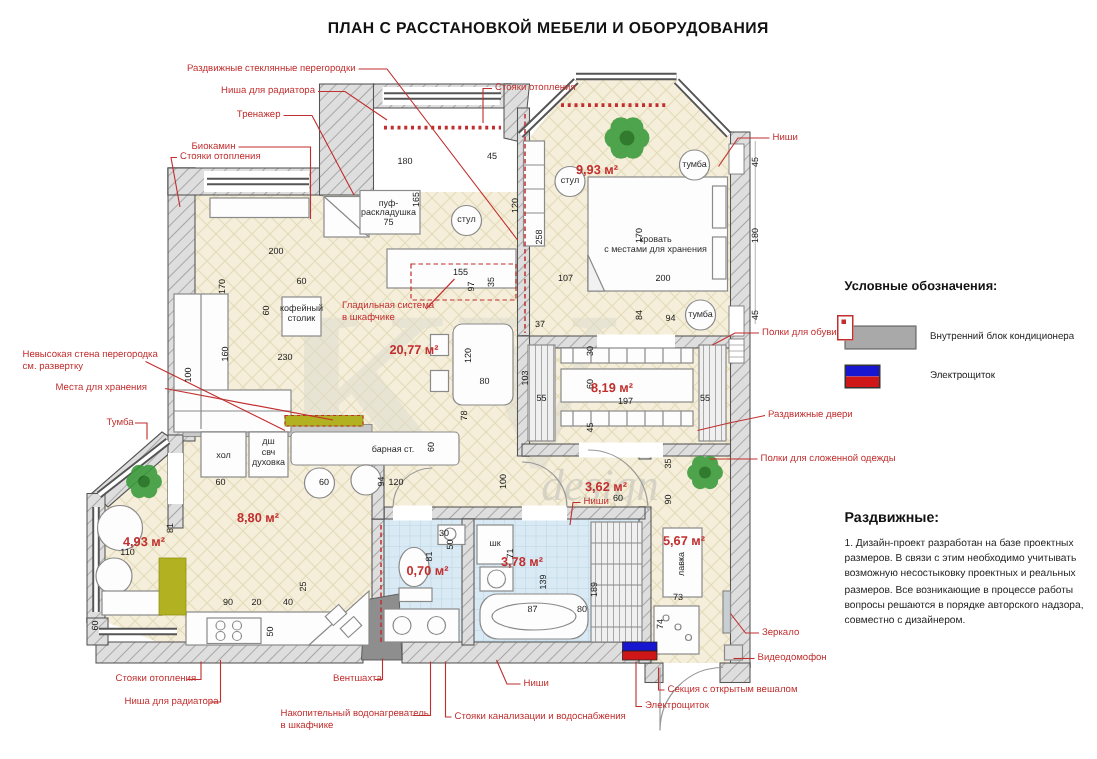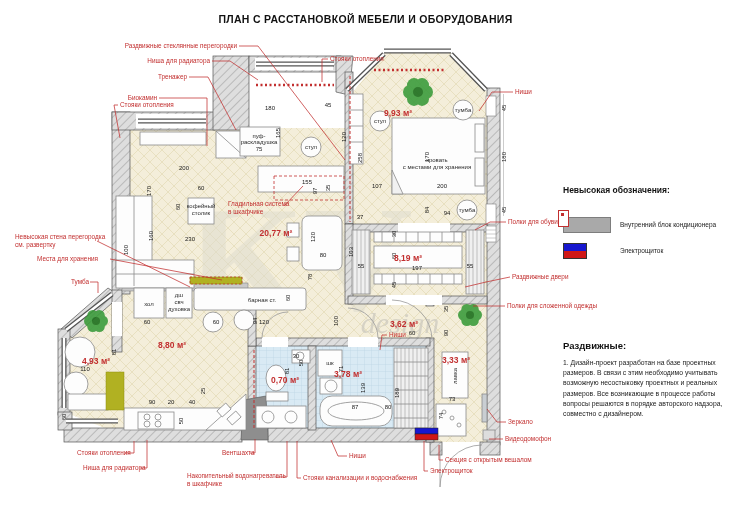--- a/index.html
+++ b/index.html
@@ -373,21 +373,21 @@
       <span class="ptx rot" style="left: 455px; top: 376px;">лавка</span>
       <span class="ptx" style="left: 330px; top: 363px;">шк</span>
       <span class="area" style="left: 398px; top: 113px;">9,93 м²</span>
       <span class="area" style="left: 258px; top: 233px; margin-left: 18px;">20,77 м²</span>
       <span class="area" style="left: 408px; top: 258px;">8,19 м²</span>
       <span class="area" style="left: 404px; top: 324px;">3,62 м²</span>
       <span class="area" style="left: 172px; top: 345px;">8,80 м²</span>
       <span class="area" style="left: 96px; top: 361px;">4,93 м²</span>
       <span class="area" style="left: 285px; top: 380px;">0,70 м²</span>
       <span class="area" style="left: 348px; top: 374px;">3,78 м²</span>
-      <span class="area" style="left: 456px; top: 360px;">3,33 м²</span>
+      <span class="area" style="left: 456px; top: 360px;">5,67 м²</span>
       <span class="ann ra" style="left: 237px; top: 42px;">Раздвижные стеклянные перегородки</span>
       <span class="ann ra" style="left: 210px; top: 57px;">Ниша для радиатора</span>
       <span class="ann ra" style="left: 187px; top: 73px;">Тренажер</span>
       <span class="ann ra" style="left: 157px; top: 94px;">Биокамин</span>
       <span class="ann" style="left: 120px; top: 101px;">Стояки отопления</span>
       <span class="ann" style="left: 15px; top: 233px;">Невысокая стена перегородка
 см. развертку</span>
       <span class="ann" style="left: 37px; top: 255px;">Места для хранения</span>
       <span class="ann" style="left: 71px; top: 278px;">Тумба</span>
       <span class="ann" style="left: 77px; top: 449px;">Стояки отопления</span>
@@ -404,21 +404,21 @@
       <span class="ann" style="left: 507px; top: 302px;">Полки для сложенной одежды</span>
       <span class="ann" style="left: 512px; top: 273px;">Раздвижные двери</span>
       <span class="ann" style="left: 508px; top: 218px;">Полки для обуви</span>
       <span class="ann" style="left: 515px; top: 88px;">Ниши</span>
       <span class="ann" style="left: 330px; top: 55px;">Стояки отопления</span>
       <span class="ann" style="left: 228px; top: 200px;">Гладильная система
 в шкафчике</span>
       <span class="ann" style="left: 389px; top: 331px;">Ниши</span>
     </div>
 
-  <div class="legend-heading">Невысокая обозначения:</div>
+  <div class="legend-heading">Условные обозначения:</div>
   <div class="swatch-ac"></div>
   <div class="ac-icon"></div>
   <div class="label-ac">Внутренний блок кондиционера</div>
   <div class="swatch-el">
       <div class="b"></div>
       <div class="r"></div>
     </div>
   <div class="label-el">Электрощиток</div>
 
   <div class="notes-heading">Раздвижные:</div>

